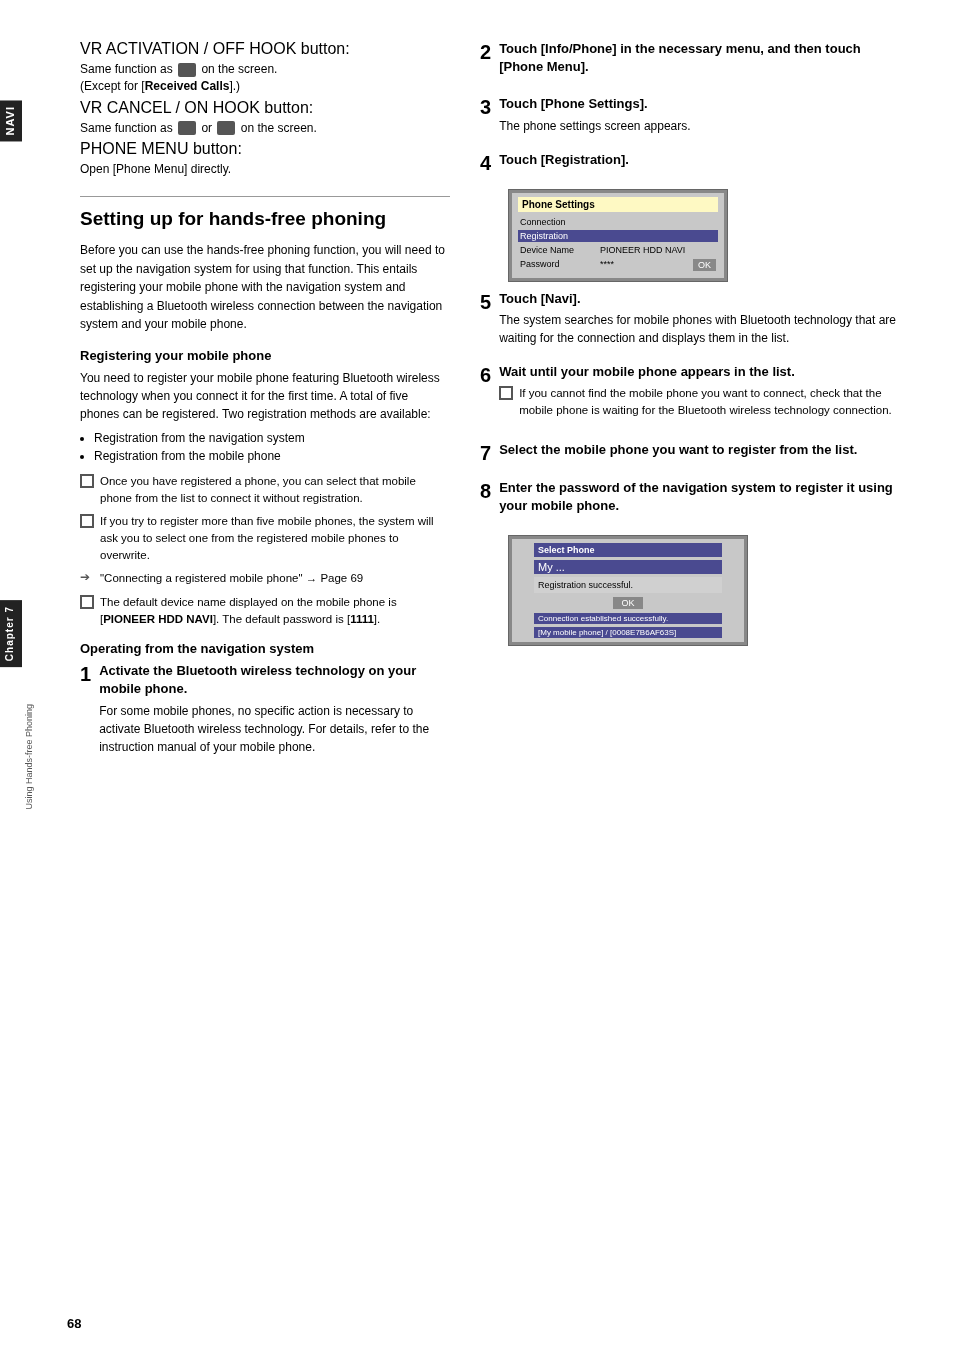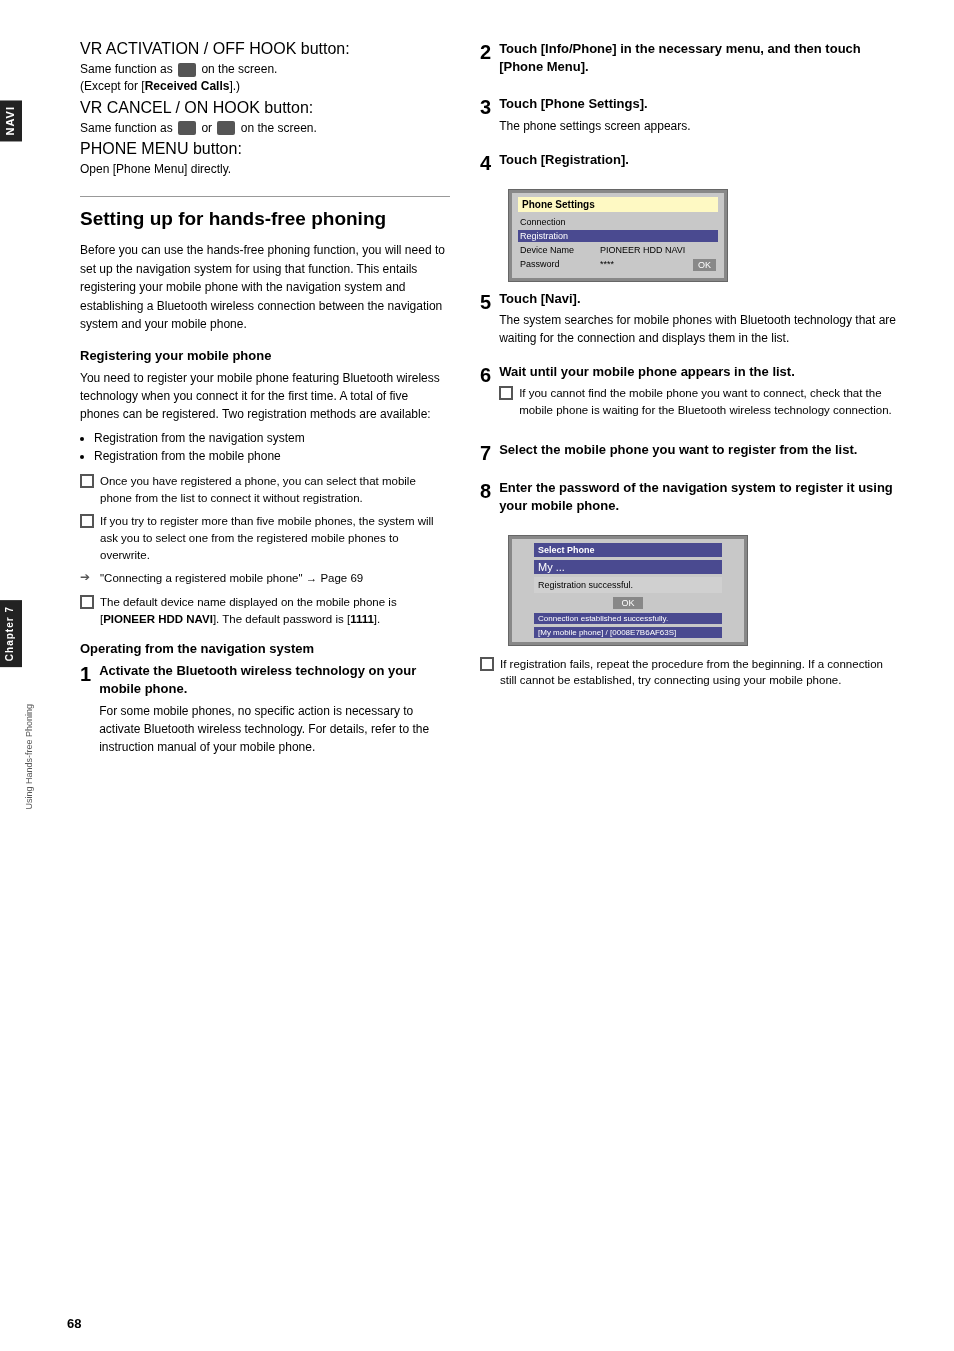--- a/index.html
+++ b/index.html
@@ -527,22 +527,18 @@
         <div class="select-phone-inner">
           <div class="select-title-bar">Select Phone</div>
           <div class="select-list-item">My ...</div>
           <div class="reg-success">Registration successful.</div>
           <div class="select-ok-btn">OK</div>
           <div class="conn-text">Connection established successfully.</div>
           <div class="conn-text">[My mobile phone] / [0008E7B6AF63S]</div>
         </div>
       </div>
 
-      <div class="note-block" style="margin-top:10px;">
-        <div class="note-icon"></div>
-        <div class="note-text">If registration fails, repeat the procedure from the beginning. If a connection still cannot be established, try connecting using your mobile phone.</div>
-      </div>
 
     </div>
   </div>
 </div>
 
 <div class="page-number">68</div>
 
 </body></html>

